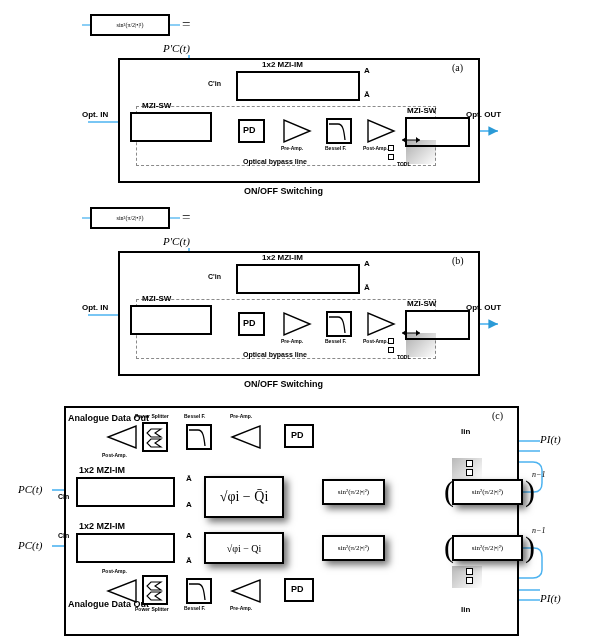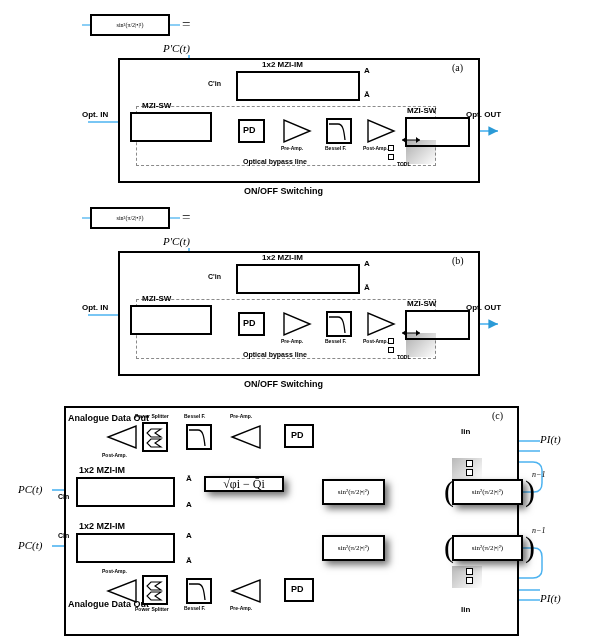--- a/index.html
+++ b/index.html
@@ -462,22 +462,25 @@
   <div class="obox" style="left:76px;top:533px;width:99px;height:30px;"></div>
   <div class="lbl" style="left:79px;top:521px;font-size:9px;">1x2 MZI-IM</div>
   <div class="ital" style="left:18px;top:539px;font-size:11px;">PC(t)</div>
   <div class="lbl" style="left:58px;top:532px;font-size:7px;">Cin</div>
 
   <div class="lbl" style="left:186px;top:474px;font-size:8px;">Ā</div>
   <div class="lbl" style="left:186px;top:500px;font-size:8px;">A</div>
   <div class="lbl" style="left:186px;top:531px;font-size:8px;">A</div>
   <div class="lbl" style="left:186px;top:556px;font-size:8px;">Ā</div>
 
-  <div class="sbox" style="left:204px;top:476px;width:80px;height:16px;font-size:12px;">
+  <div class="sbox" style="left:204px;top:476px;width:80px;height:42px;font-size:14px;">
     <span>√φi − Q̄i</span>
+  </div>
+  <div class="sbox" style="left:204px;top:532px;width:80px;height:32px;font-size:10px;">
+    <span>√φi − Qi</span>
   </div>
 
   <div class="sbox" style="left:322px;top:479px;width:63px;height:26px;font-size:7px;">
     <span>sin²(π/2|•|²)</span>
   </div>
   <div class="sbox" style="left:322px;top:535px;width:63px;height:26px;font-size:7px;">
     <span>sin²(π/2|•|²)</span>
   </div>
 
   <div class="abs" style="left:444px;top:476px;font-size:30px;font-family:'Liberation Serif',serif;line-height:30px;">(</div>

